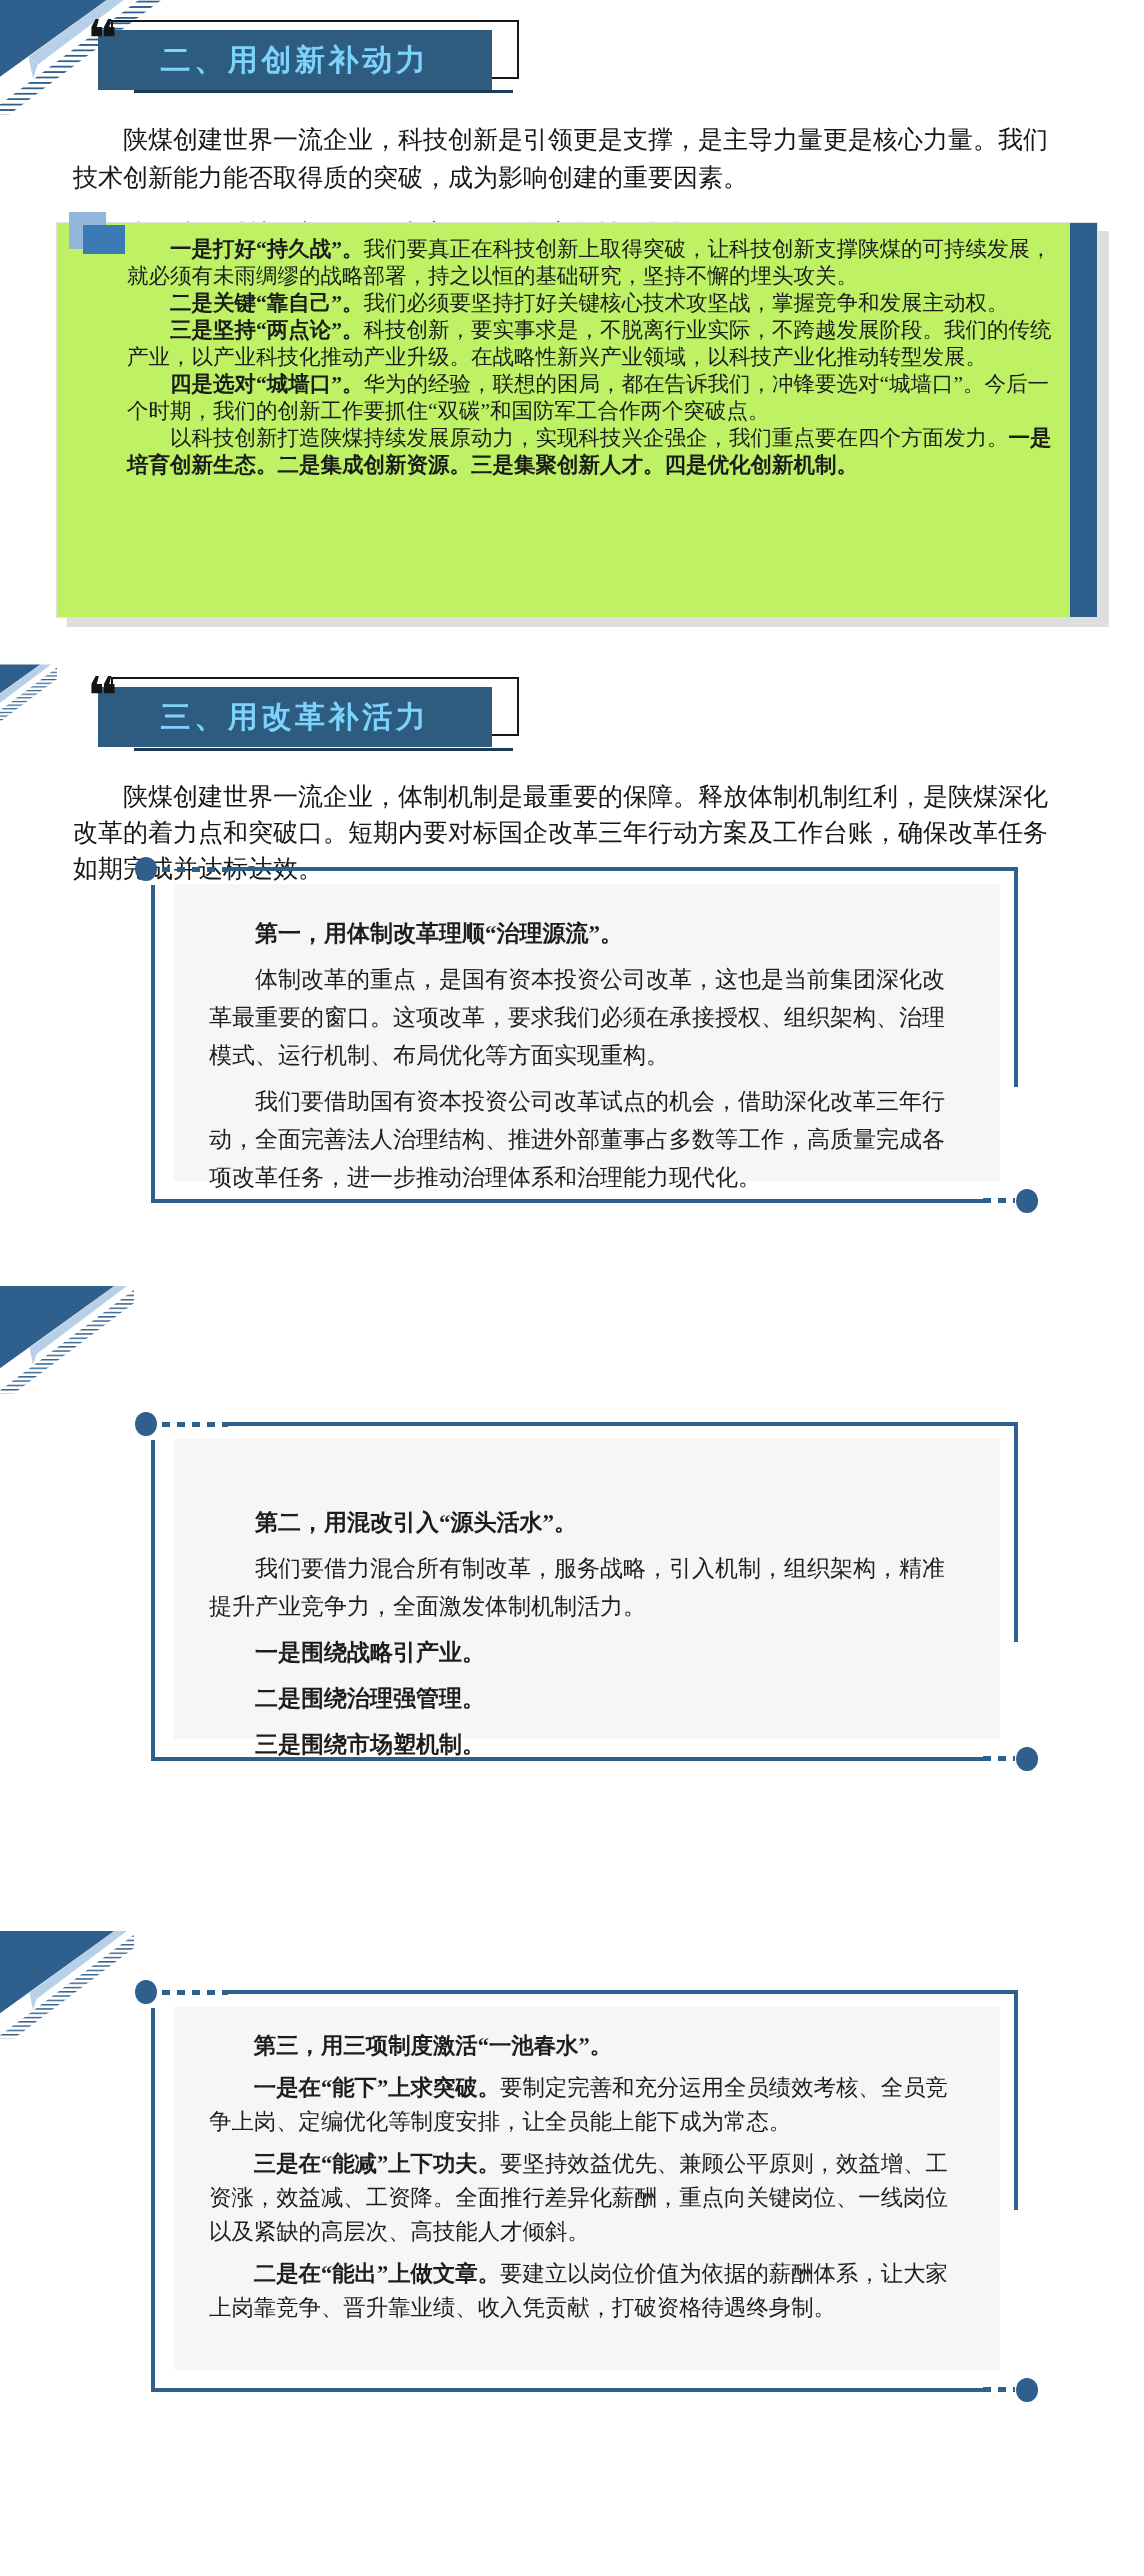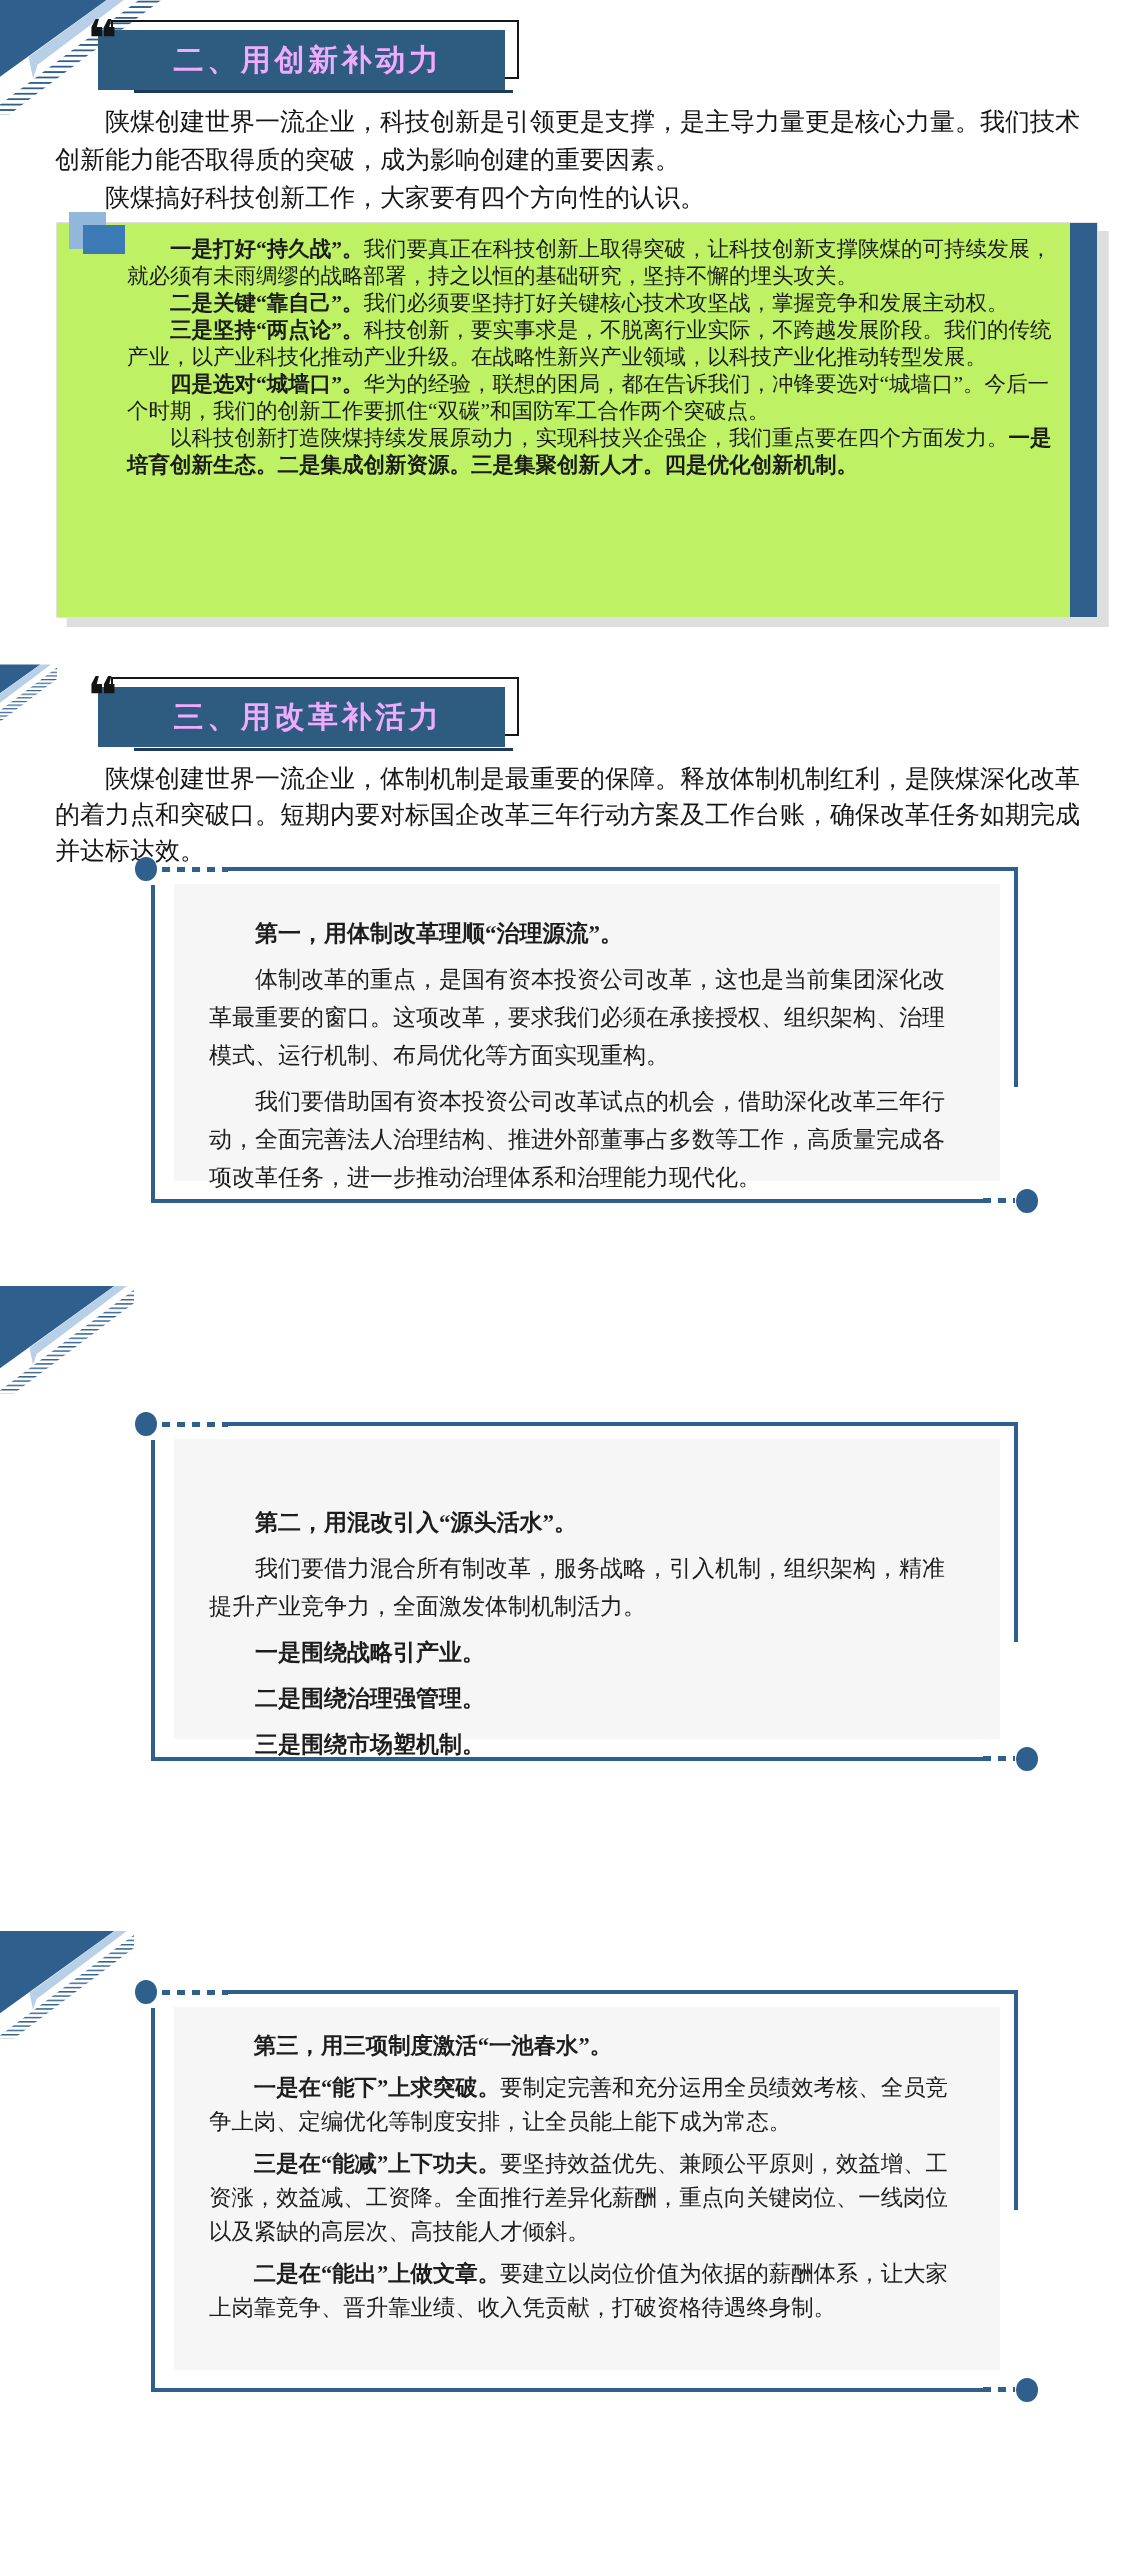--- a/index.html
+++ b/index.html
@@ -5,27 +5,27 @@
   html,body{margin:0;padding:0;background:#fff;}
   .page{position:relative;width:1145px;height:2576px;background:#ffffff;overflow:hidden;
         font-family:"Liberation Sans",sans-serif;}
 
   
   .decor{position:absolute;}
 
   
   .quote{position:absolute;left:87px;font:700 52px/1 "DejaVu Sans",sans-serif;color:#141414;}
   .outline{position:absolute;left:111px;width:404px;height:55px;border:2.7px solid #161616;background:transparent;}
-  .banner{position:absolute;left:98px;width:394px;height:60px;background:#2e5c80;color:#f0abfc;
-          font:700 30px/60px "Liberation Sans",sans-serif;text-align:center;letter-spacing:3.6px;padding-left:13px;}
+  .banner{position:absolute;left:98px;width:394px;height:60px;background:#2e5c80;color:#7dd3fc;
+          font:700 30px/60px "Liberation Sans",sans-serif;text-align:center;letter-spacing:3.6px;}
   .underline{position:absolute;left:134px;width:379px;height:2.7px;background:#1d3b57;}
 
   
   .intro{position:absolute;left:55px;width:1034px;color:#161616;}
-  .intro p{margin:0;text-indent:2em;}
+  .intro p{margin:18px;text-indent:2em;}
   #intro-innovation{top:102px;font-size:25px;line-height:38px;}
   #intro-reform{top:760px;font-size:25px;line-height:36px;}
 
   
   .bigbox{position:absolute;left:56px;top:222px;width:1042px;height:396px;background:#bef264;
           border:0.9px solid #e0e0e0;box-shadow:10.7px 9px 0 0 #dedede;box-sizing:border-box;}
   .bigbox .bar{position:absolute;right:0;top:0;width:27px;height:100%;background:#2e5f8c;}
   .bigbox .content{position:absolute;left:0;top:0;right:27px;bottom:0;padding:13.4px 16px 0 70px;
           font-family:"Liberation Serif",serif;font-size:21.5px;line-height:27px;color:#1c1c1c;}
   .bigbox .content p{margin:0;text-indent:2em;}

